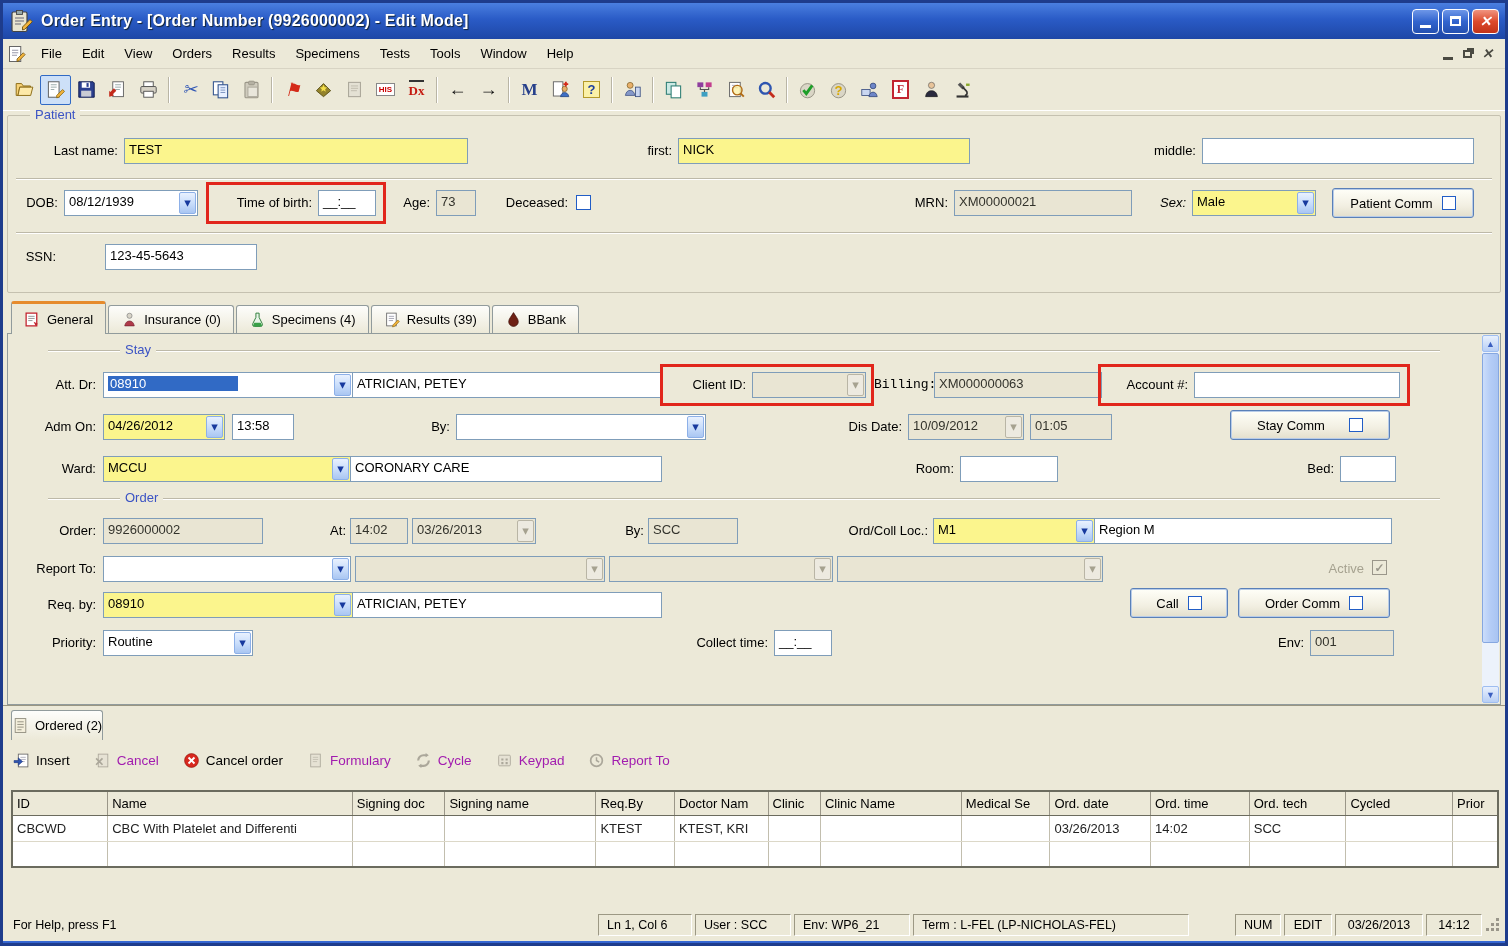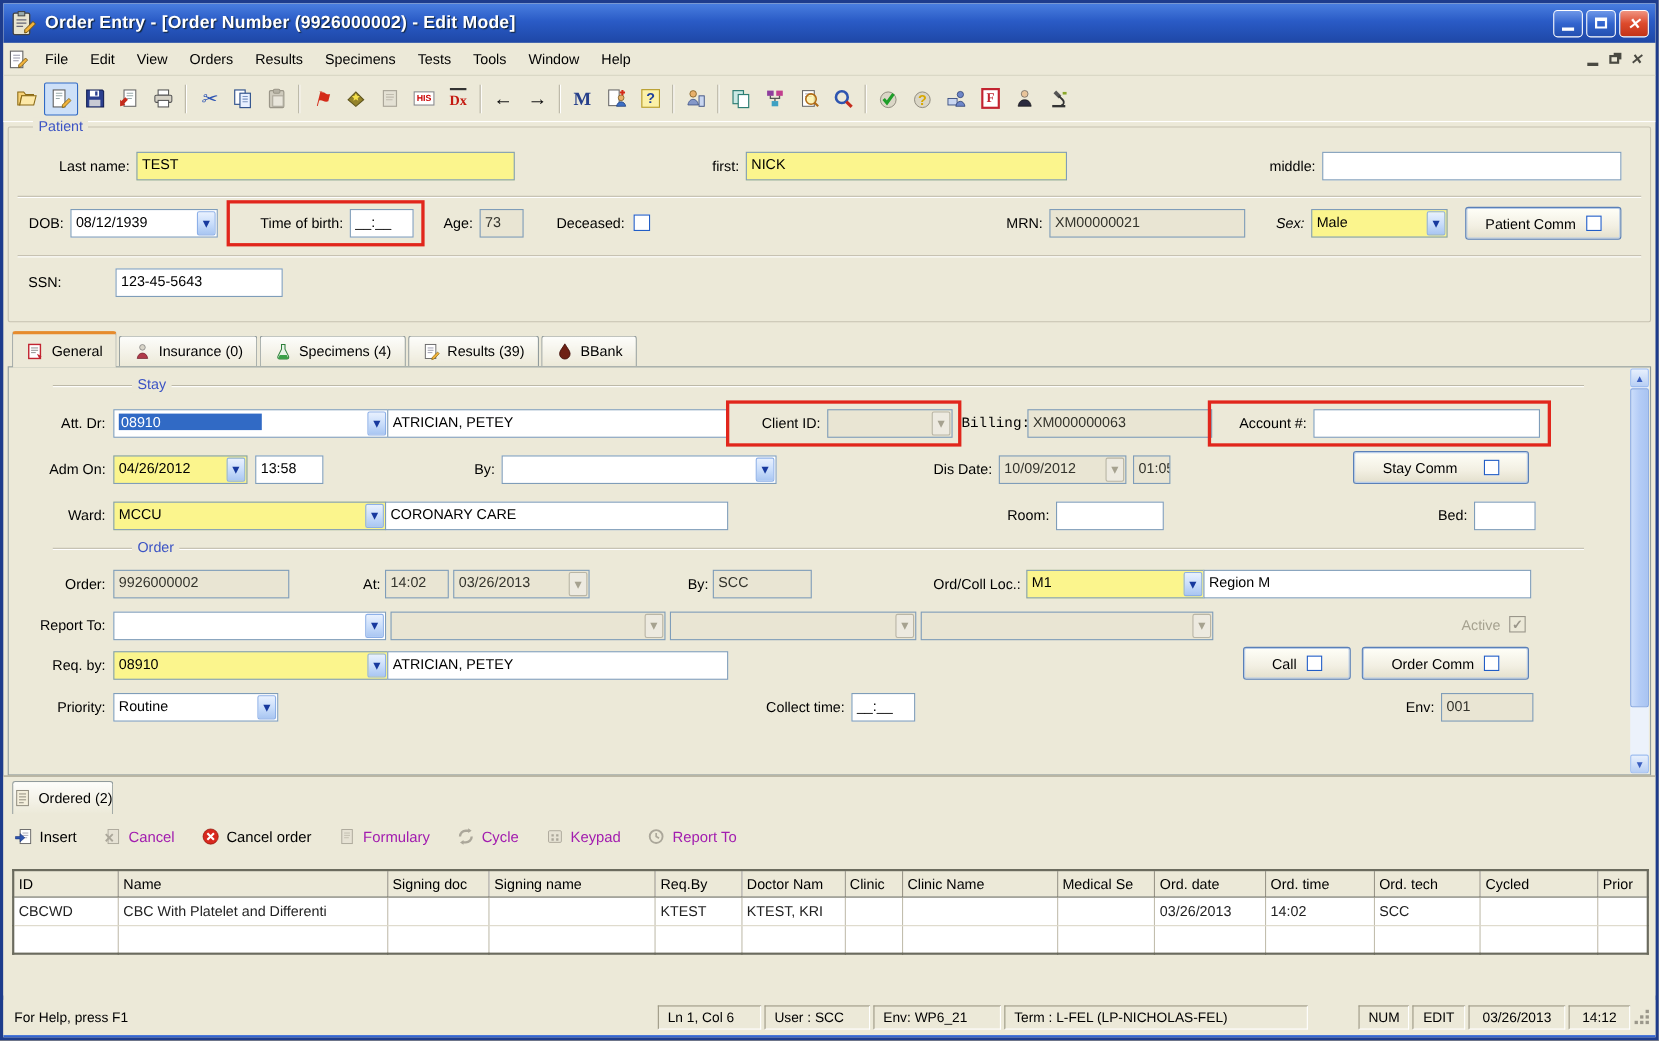--- a/index.html
+++ b/index.html
@@ -444,21 +444,21 @@
     <span class="lbl" style="left:1096px;top:43px;width:84px;">Account #:</span>
     <div class="fld" style="left:1186px;top:38px;width:206px;"></div>
 
     <span class="lbl" style="left:6px;top:85px;width:82px;">Adm On:</span>
     <div class="combo yellow" style="left:95px;top:80px;width:122px;"><span>04/26/2012</span><span class="arw"></span></div>
     <div class="fld" style="left:224px;top:80px;width:62px;">13:58</div>
     <span class="lbl" style="left:398px;top:85px;width:44px;">By:</span>
     <div class="combo" style="left:448px;top:80px;width:250px;"><span></span><span class="arw"></span></div>
     <span class="lbl" style="left:820px;top:85px;width:74px;">Dis Date:</span>
     <div class="combo ro dis" style="left:900px;top:80px;width:116px;"><span>10/09/2012</span><span class="arw"></span></div>
-    <div class="fld ro" style="left:1022px;top:80px;width:34px;">01:05</div>
+    <div class="fld ro" style="left:1022px;top:80px;width:82px;">01:05</div>
     <div class="xpbtn" style="left:1222px;top:76px;width:160px;height:30px;gap:24px;">
         <span>Stay Comm</span>
         <span class="bchk"></span>
       </div>
 
     <span class="lbl" style="left:6px;top:127px;width:82px;">Ward:</span>
     <div class="combo yellow" style="left:95px;top:122px;width:248px;"><span>MCCU</span><span class="arw"></span></div>
     <div class="fld" style="left:342px;top:122px;width:312px;">CORONARY CARE</div>
     <span class="lbl" style="left:896px;top:127px;width:50px;">Room:</span>
     <div class="fld" style="left:952px;top:122px;width:98px;"></div>

